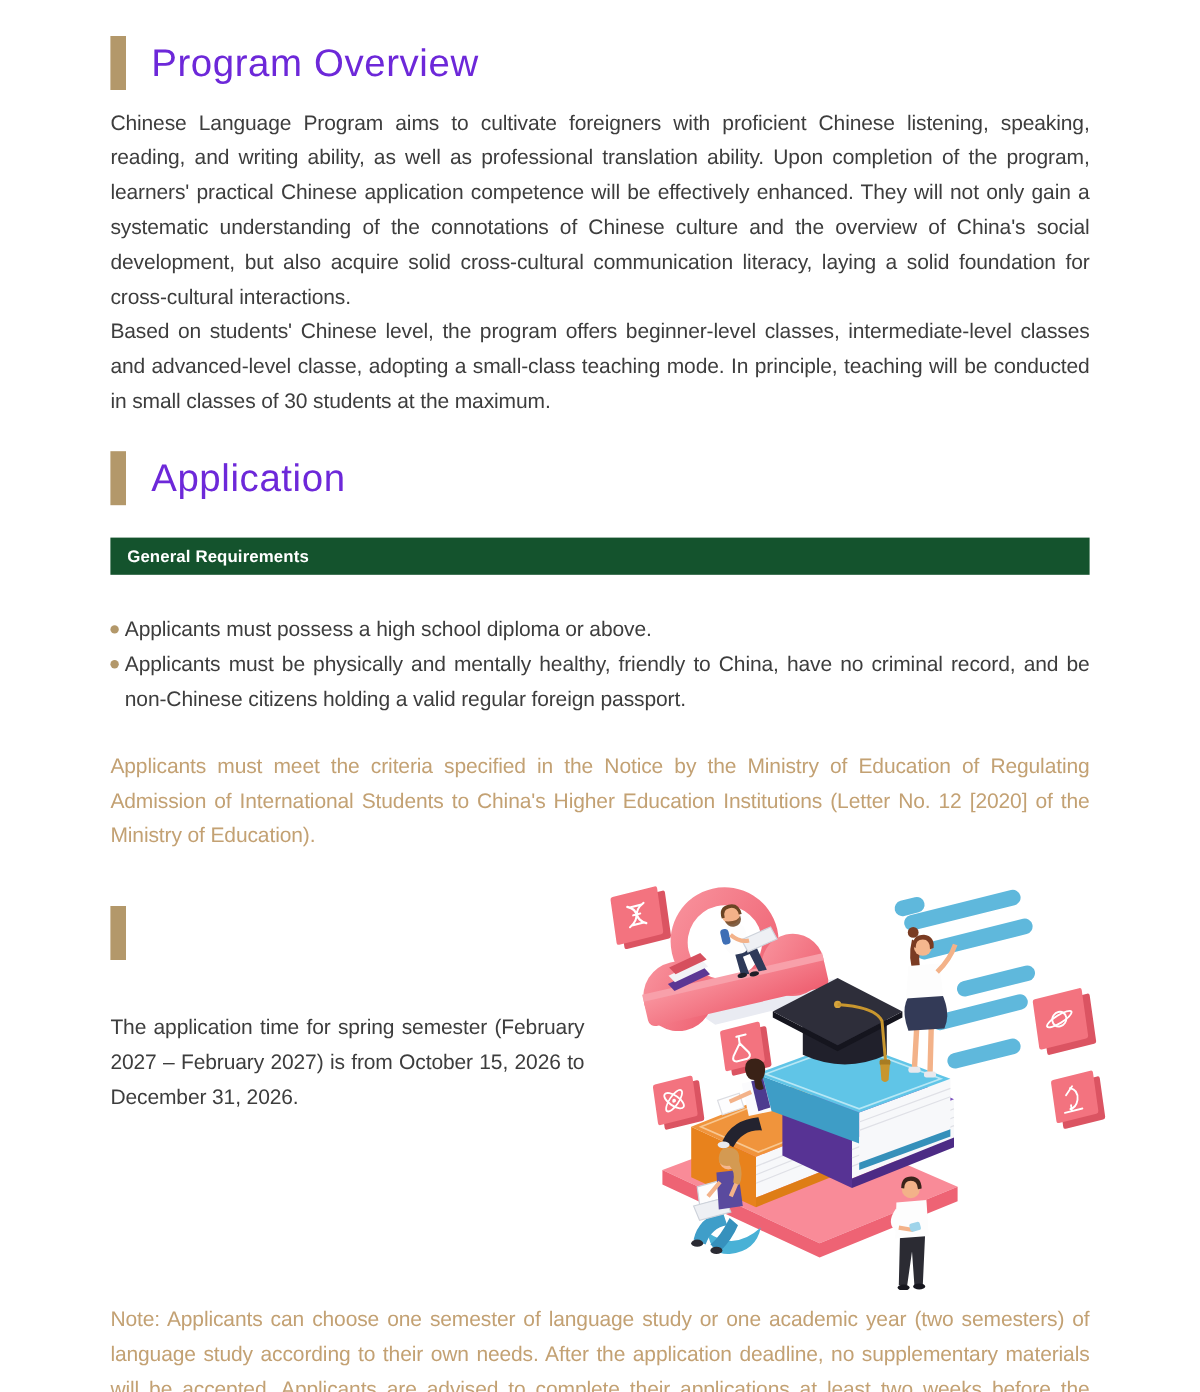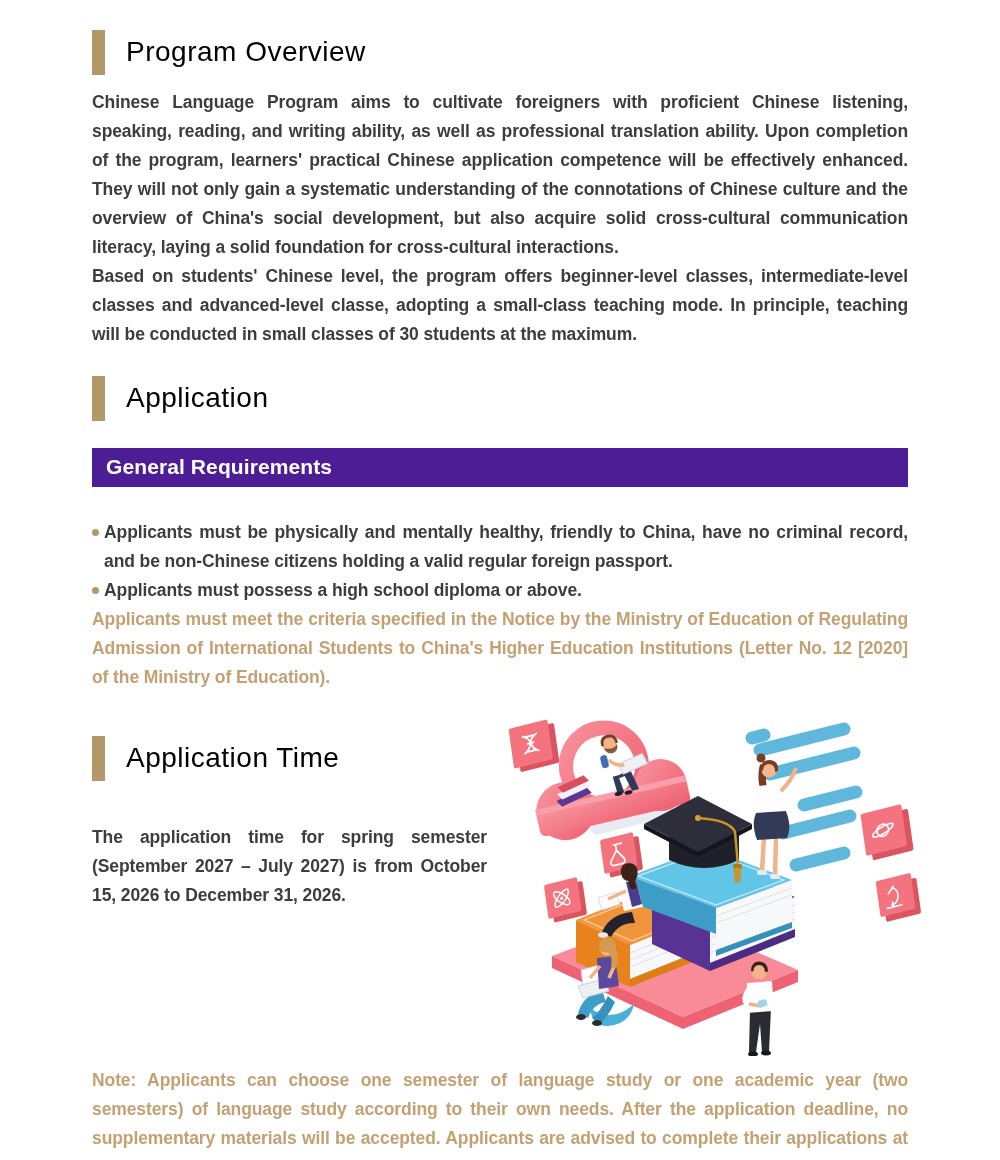--- a/index.html
+++ b/index.html
@@ -6,37 +6,37 @@
   body{
     width:1000px;height:1160px;overflow:hidden;
     font-family:"Liberation Sans",sans-serif;
     color:#3d3d3d;
   }
   .page{position:relative;padding:30px 92px 0 92px;}
 
   
   .sec-head{display:flex;align-items:center;margin:0;}
   .sec-bar{width:13px;height:45px;background:#b3986a;flex:none;}
-  .sec-title{margin:0 12px 0 21px;font-size:28px;font-weight:500;color:#000000;letter-spacing:0.5px;line-height:1.1;}
-
-  .body-text{font-size:17.5px;line-height:29px;text-align:justify;letter-spacing:-0.1px;margin:0;font-weight:bold;}
+  .sec-title{margin:0 12px 0 21px;font-size:32px;font-weight:500;color:#6d28d9;letter-spacing:0.5px;line-height:1.1;}
+
+  .body-text{font-size:17.5px;line-height:29px;text-align:justify;letter-spacing:-0.1px;margin:0;}
   .para-group{margin-top:13px;}
 
   
   .eligibility{margin-top:27px;}
   .banner{
-    margin-top:27px;background:#4c1d95;color:#ffffff;
-    font-size:21px;font-weight:700;padding:7px 14px 8px 14px;letter-spacing:0.1px;
+    margin-top:27px;background:#14532d;color:#ffffff;
+    font-size:14px;font-weight:700;padding:7px 14px 8px 14px;letter-spacing:0.1px;
   }
   .bullets{margin-top:31px;}
   .bullet{display:flex;align-items:flex-start;}
   .bullet .dot{flex:none;width:7px;height:7px;border-radius:50%;background:#b3986a;margin:11px 5px 0 0;}
   .bullet p{flex:1;}
   .gold-text{color:#c3a173;}
-  .reg-note{}
+  .reg-note{margin-top:27px;}
 
   
   .app-time{position:relative;margin-top:44px;height:322px;}
   .app-left{width:395px;}
   .app-paras{margin-top:42px;}
   .illustration{position:absolute;top:-28px;right:-14px;width:420px;height:348px;}
   .app-note{margin-top:8px;}
 </style>
 </head>
 <body>
@@ -54,38 +54,37 @@
 
   <div class="eligibility">
     <div class="sec-head">
       <span class="sec-bar"></span>
       <h1 class="sec-title">Application</h1>
     </div>
     <div class="banner">General Requirements</div>
     <div class="bullets">
       <div class="bullet">
         <span class="dot"></span>
-        <p class="body-text">Applicants must be physically and mentally healthy, friendly to China, have no criminal record, and be non-Chinese citizens holding a valid regular foreign passport.</p>
+        <p class="body-text">Applicants must possess a high school diploma or above.</p>
       </div>
       <div class="bullet">
         <span class="dot"></span>
-        <p class="body-text">Applicants must possess a high school diploma or above.</p>
+        <p class="body-text">Applicants must be physically and mentally healthy, friendly to China, have no criminal record, and be non-Chinese citizens holding a valid regular foreign passport.</p>
       </div>
     </div>
     <p class="body-text gold-text reg-note">Applicants must meet the criteria specified in the Notice by the Ministry of Education of Regulating Admission of International Students to China's Higher Education Institutions (Letter No. 12 [2020] of the Ministry of Education).</p>
   </div>
 
   <div class="app-time">
     <div class="app-left">
       <div class="sec-head">
         <span class="sec-bar"></span>
-        <h1 class="sec-title">Application Time</h1>
       </div>
       <div class="app-paras">
-        <p class="body-text">The application time for spring semester (September 2027 – July 2027) is from October 15, 2026 to December 31, 2026.</p>
+        <p class="body-text">The application time for spring semester (February 2027 – February 2027) is from October 15, 2026 to December 31, 2026.</p>
       </div>
     </div>
 
     <div class="illustration">
       <svg viewBox="0 0 420 348" width="420" height="348">
         <defs>
           <linearGradient id="pinkg" x1="0" y1="0" x2="1" y2="1">
             <stop offset="0" stop-color="#f9959f"></stop>
               <stop offset="1" stop-color="#ee5f70"></stop>
           </linearGradient>

